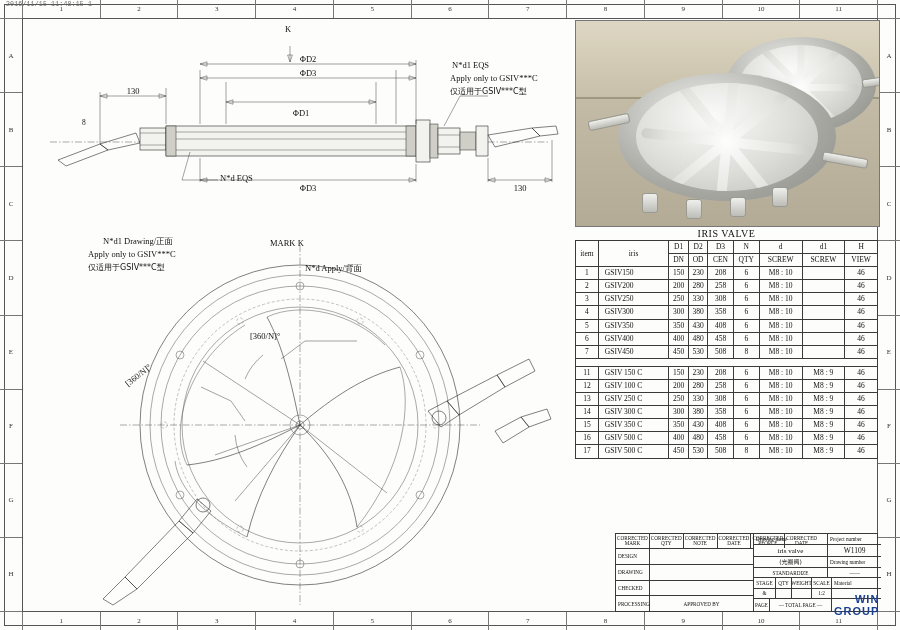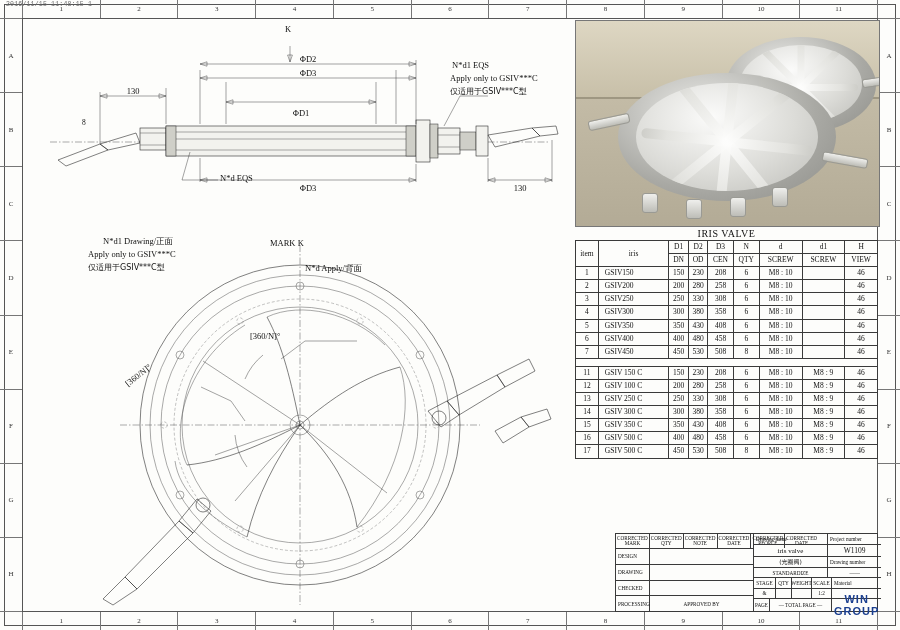--- a/index.html
+++ b/index.html
@@ -83,21 +83,21 @@
   #tb-left .rows .r .c1{width:34px;border-right:1px solid #3a3a3a;box-sizing:border-box;padding-left:2px;display:flex;align-items:center;}
   #tb-left .rows .r .c2{flex:1;display:flex;align-items:center;justify-content:center;}
   #tb-right{flex:1;display:flex;flex-direction:column;}
   #tb-right .rr{display:flex;border-bottom:1px solid #3a3a3a;}
   #tb-right .rr:last-child{border-bottom:none;}
   #tb-right .cell{border-right:1px solid #3a3a3a;box-sizing:border-box;padding:0 2px;display:flex;align-items:center;}
   #tb-right .cell:last-child{border-right:none;}
   .tb-name{font-size:7px;text-align:center;width:100%;}
   .tb-cn{font-family:"DejaVu Sans",sans-serif;font-size:6px;text-align:center;width:100%;}
   .logo{font-family:"Liberation Sans",sans-serif;font-weight:bold;font-size:11px;letter-spacing:1px;
-        color:#1b3f8f;width:100%;text-align:center;}
+        color:#1b3f8f;width:100%;text-align:right;}
   .big{font-size:7.5px;}
 </style>
 </head>
 <body>
 
 <div id="sheet">
 
   <div class="frame-outer"></div>
   <div class="frame-inner"></div>
   <div class="stamp">2016/11/15  11:48:15  1</div>

